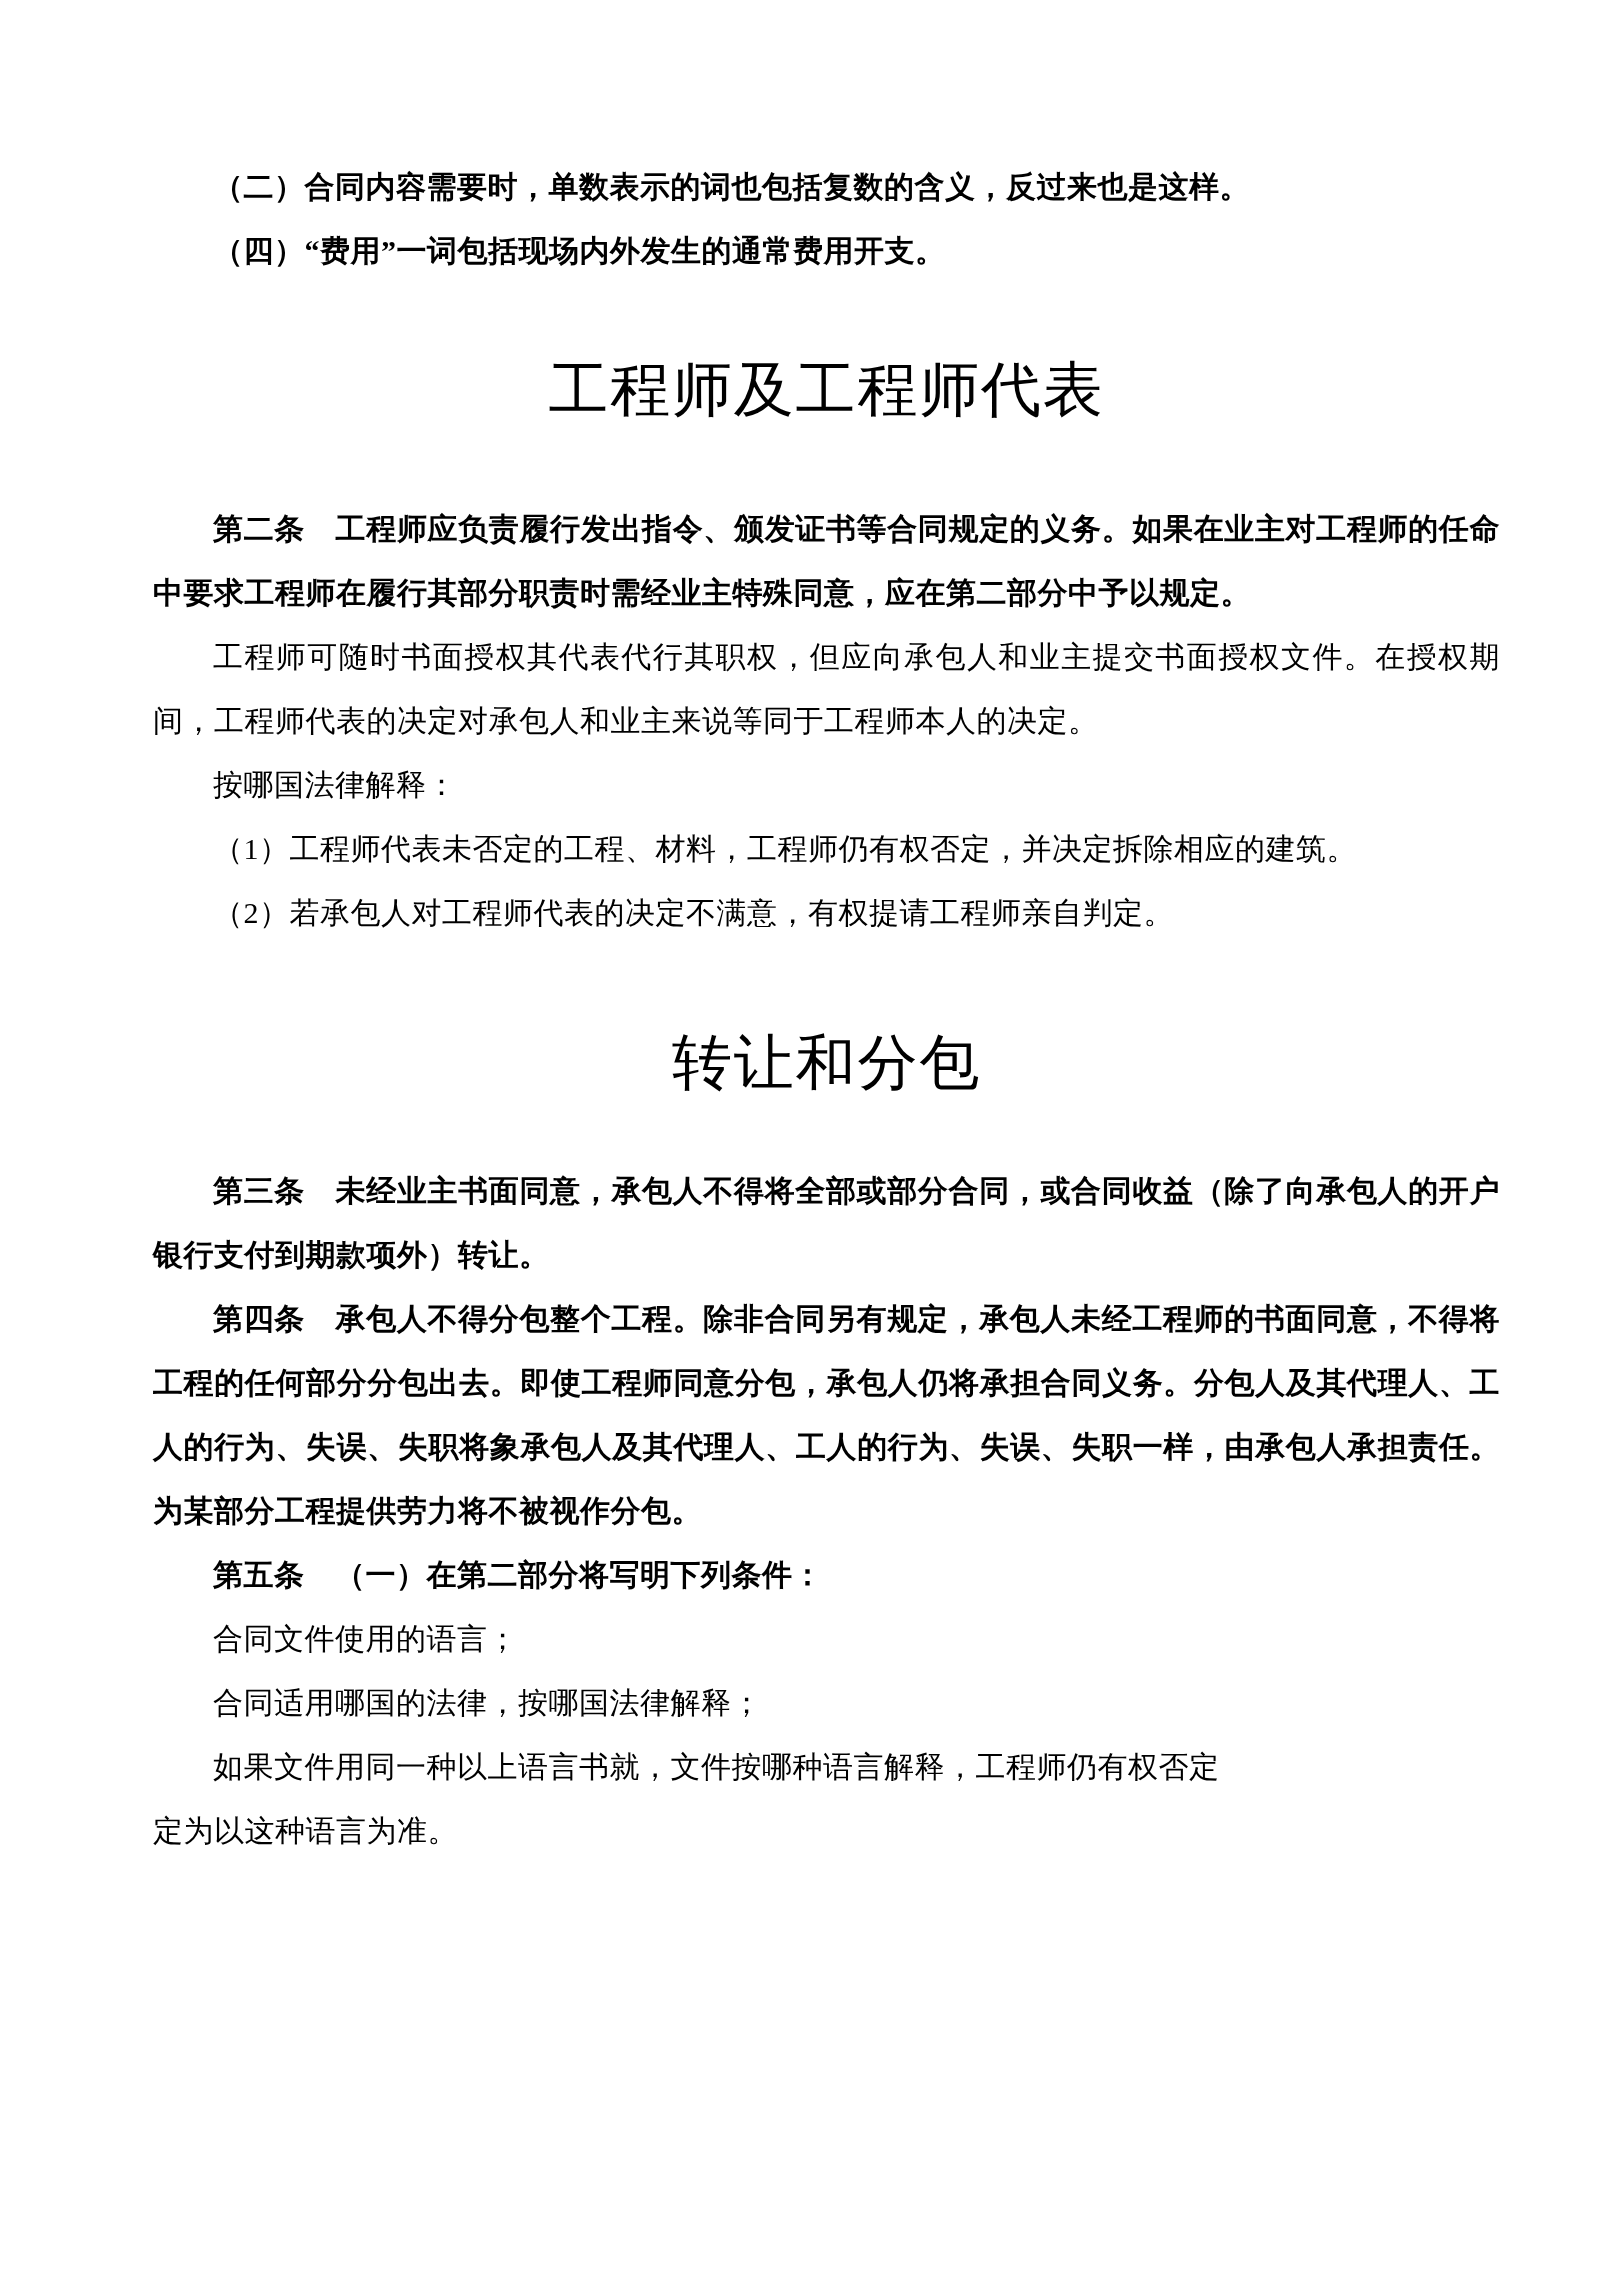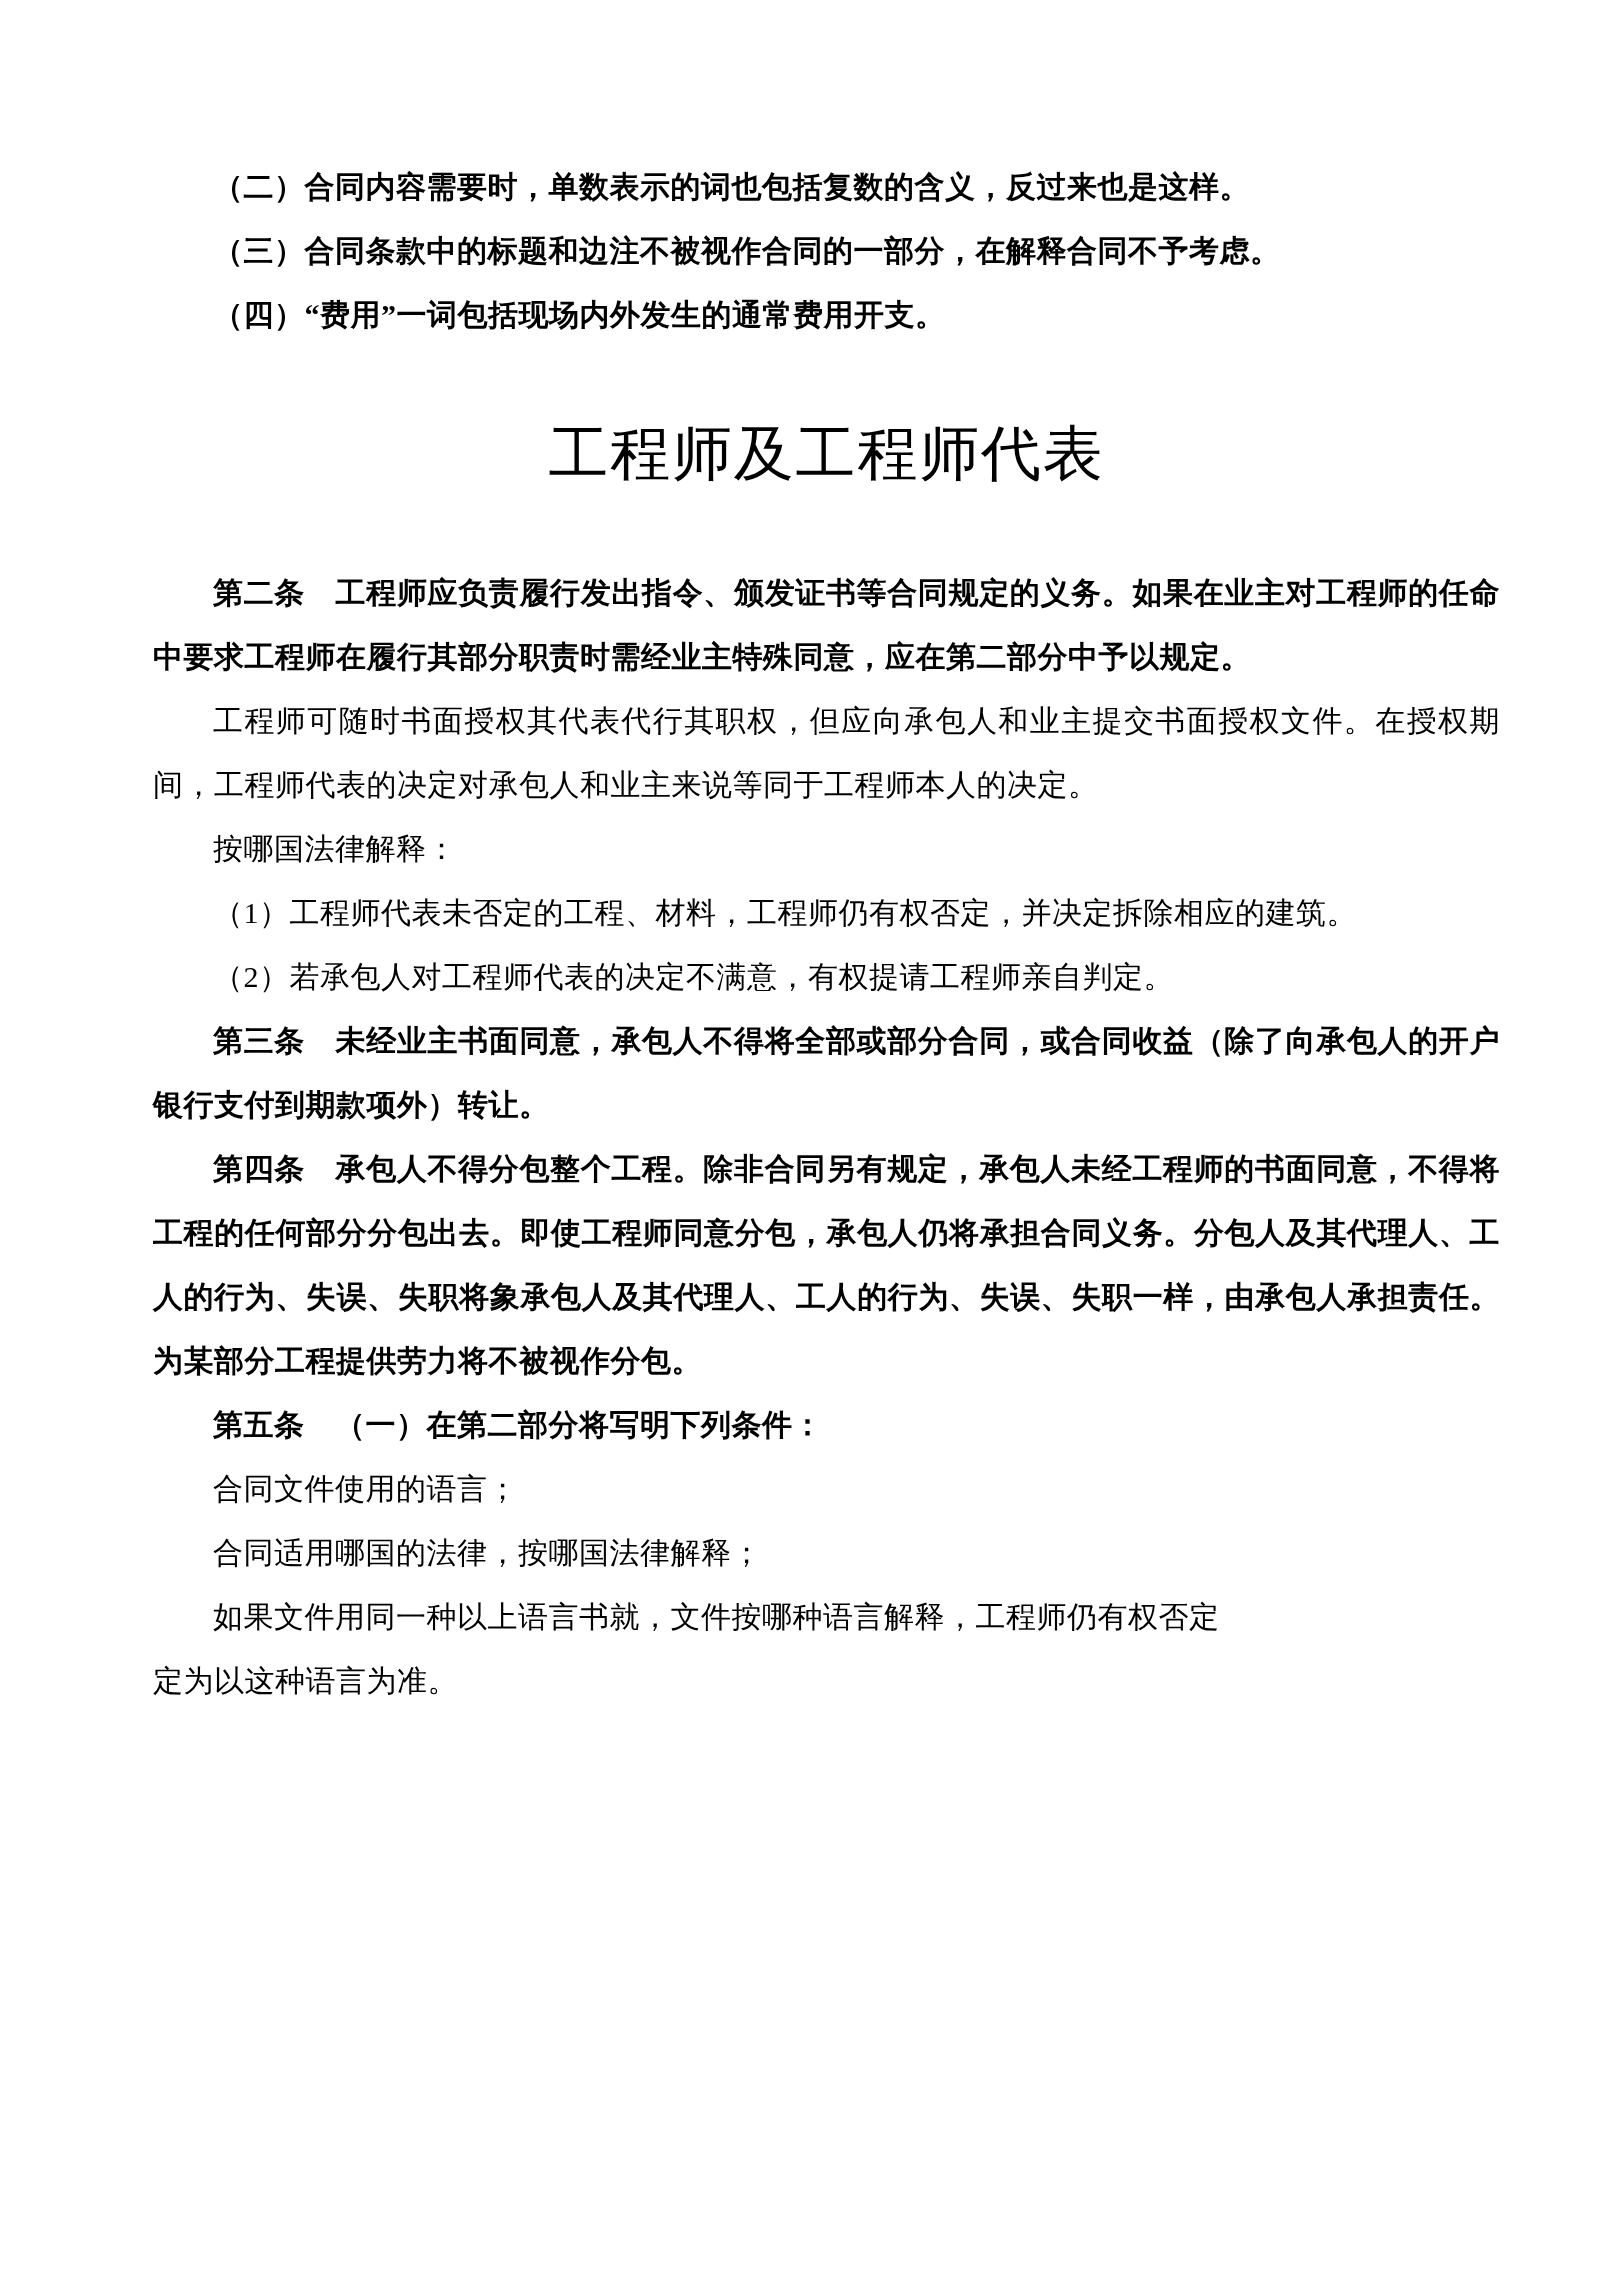--- a/index.html
+++ b/index.html
@@ -42,33 +42,33 @@
   .heading.first {
     margin: 64px 0 64px 0;
   }
 </style>
 </head>
 <body>
 
 <div class="page">
 
   <p class="para bold">（二）合同内容需要时，单数表示的词也包括复数的含义，反过来也是这样。</p>
-  <p class="para bold">（三）合同条款中的标题和边注不被视作合同的一部分，在解释合同不予考虑。</p>
   <p class="para bold">（四）“费用”一词包括现场内外发生的通常费用开支。</p>
 
   <div>
     <h1 class="heading first">工程师及工程师代表</h1>
     <p class="para bold">第二条　工程师应负责履行发出指令、颁发证书等合同规定的义务。如果在业主对工程师的任命中要求工程师在履行其部分职责时需经业主特殊同意，应在第二部分中予以规定。</p>
     <p class="para">工程师可随时书面授权其代表代行其职权，但应向承包人和业主提交书面授权文件。在授权期间，工程师代表的决定对承包人和业主来说等同于工程师本人的决定。</p>
     <p class="para">按哪国法律解释：</p>
     <p class="para">（1）工程师代表未否定的工程、材料，工程师仍有权否定，并决定拆除相应的建筑。</p>
     <p class="para">（2）若承包人对工程师代表的决定不满意，有权提请工程师亲自判定。</p>
   </div>
 
   <div>
+    <h1 class="heading">转让和分包</h1>
     <p class="para bold">第三条　未经业主书面同意，承包人不得将全部或部分合同，或合同收益（除了向承包人的开户银行支付到期款项外）转让。</p>
     <p class="para bold">第四条　承包人不得分包整个工程。除非合同另有规定，承包人未经工程师的书面同意，不得将工程的任何部分分包出去。即使工程师同意分包，承包人仍将承担合同义务。分包人及其代理人、工人的行为、失误、失职将象承包人及其代理人、工人的行为、失误、失职一样，由承包人承担责任。为某部分工程提供劳力将不被视作分包。</p>
   </div>
 
   <div>
     <p class="para bold">第五条　（一）在第二部分将写明下列条件：</p>
     <p class="para">合同文件使用的语言；</p>
     <p class="para">合同适用哪国的法律，按哪国法律解释；</p>
     <p class="para">如果文件用同一种以上语言书就，文件按哪种语言解释，工程师仍有权否定
 定为以这种语言为准。</p>

